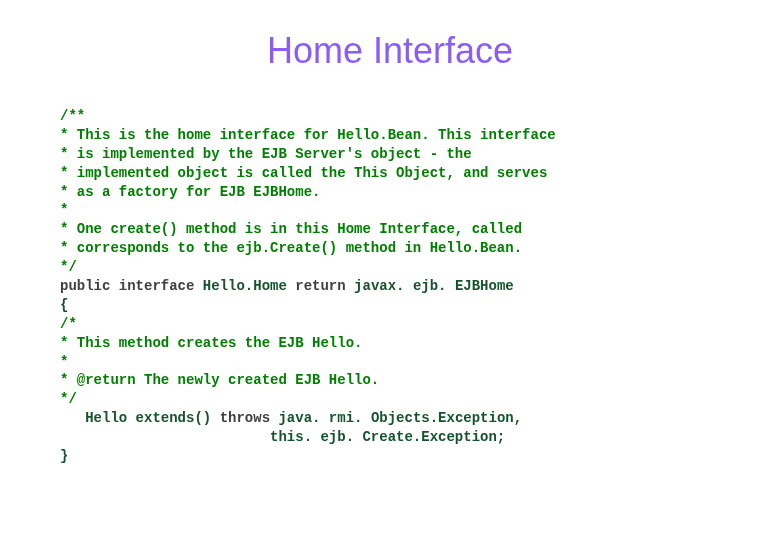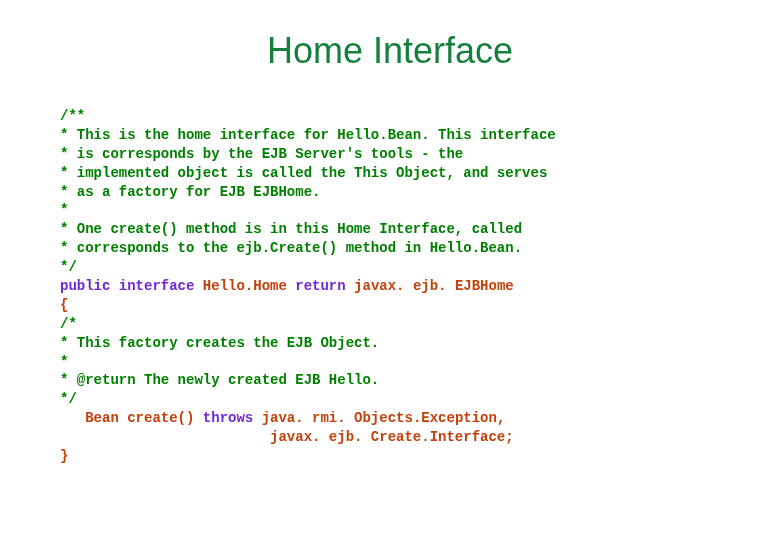--- a/index.html
+++ b/index.html
@@ -7,53 +7,53 @@
     width: 780px;
     height: 540px;
     background: #ffffff;
     font-family: Arial, Helvetica, sans-serif;
     padding: 30px 60px 30px 60px;
     overflow: hidden;
   }
   .title {
     font-size: 36px;
     font-weight: normal;
-    color: #15803d;
+    color: #8b5cf6;
     text-align: center;
     margin-bottom: 35px;
     font-family: Arial, Helvetica, sans-serif;
   }
   .code-block {
     font-family: "Courier New", Courier, monospace;
     font-size: 14px;
     line-height: 1.35;
     font-weight: bold;
     white-space: pre;
     color: #000000;
   }
   .comment { color: #008000; }
-  .kw { color: #6d28d9; }
-  .plain { color: #c2410c; }
+  .kw { color: #404040; }
+  .plain { color: #14532d; }
 </style>
 </head>
 <body>
 
 <h1 class="title">Home Interface</h1>
 
 <div class="code-block"><span class="comment">/**</span>
 <span class="comment">* This is the home interface for Hello.Bean. This interface</span>
-<span class="comment">* is corresponds by the EJB Server's tools - the</span>
+<span class="comment">* is implemented by the EJB Server's object - the</span>
 <span class="comment">* implemented object is called the This Object, and serves</span>
 <span class="comment">* as a factory for EJB EJBHome.</span>
 <span class="comment">*</span>
 <span class="comment">* One create() method is in this Home Interface, called</span>
 <span class="comment">* corresponds to the ejb.Create() method in Hello.Bean.</span>
 <span class="comment">*/</span>
 <span class="kw">public interface</span><span class="plain"> Hello.Home </span><span class="kw">return</span><span class="plain"> javax. ejb. EJBHome</span>
 <span class="plain">{</span>
 <span class="comment">/*</span>
-<span class="comment">* This factory creates the EJB Object.</span>
+<span class="comment">* This method creates the EJB Hello.</span>
 <span class="comment">*</span>
 <span class="comment">* @return The newly created EJB Hello.</span>
 <span class="comment">*/</span>
-<span class="plain">   Bean create() </span><span class="kw">throws</span><span class="plain"> java. rmi. Objects.Exception,</span>
-<span class="plain">                         javax. ejb. Create.Interface;</span>
+<span class="plain">   Hello extends() </span><span class="kw">throws</span><span class="plain"> java. rmi. Objects.Exception,</span>
+<span class="plain">                         this. ejb. Create.Exception;</span>
 <span class="plain">}</span></div>
 
 </body></html>

